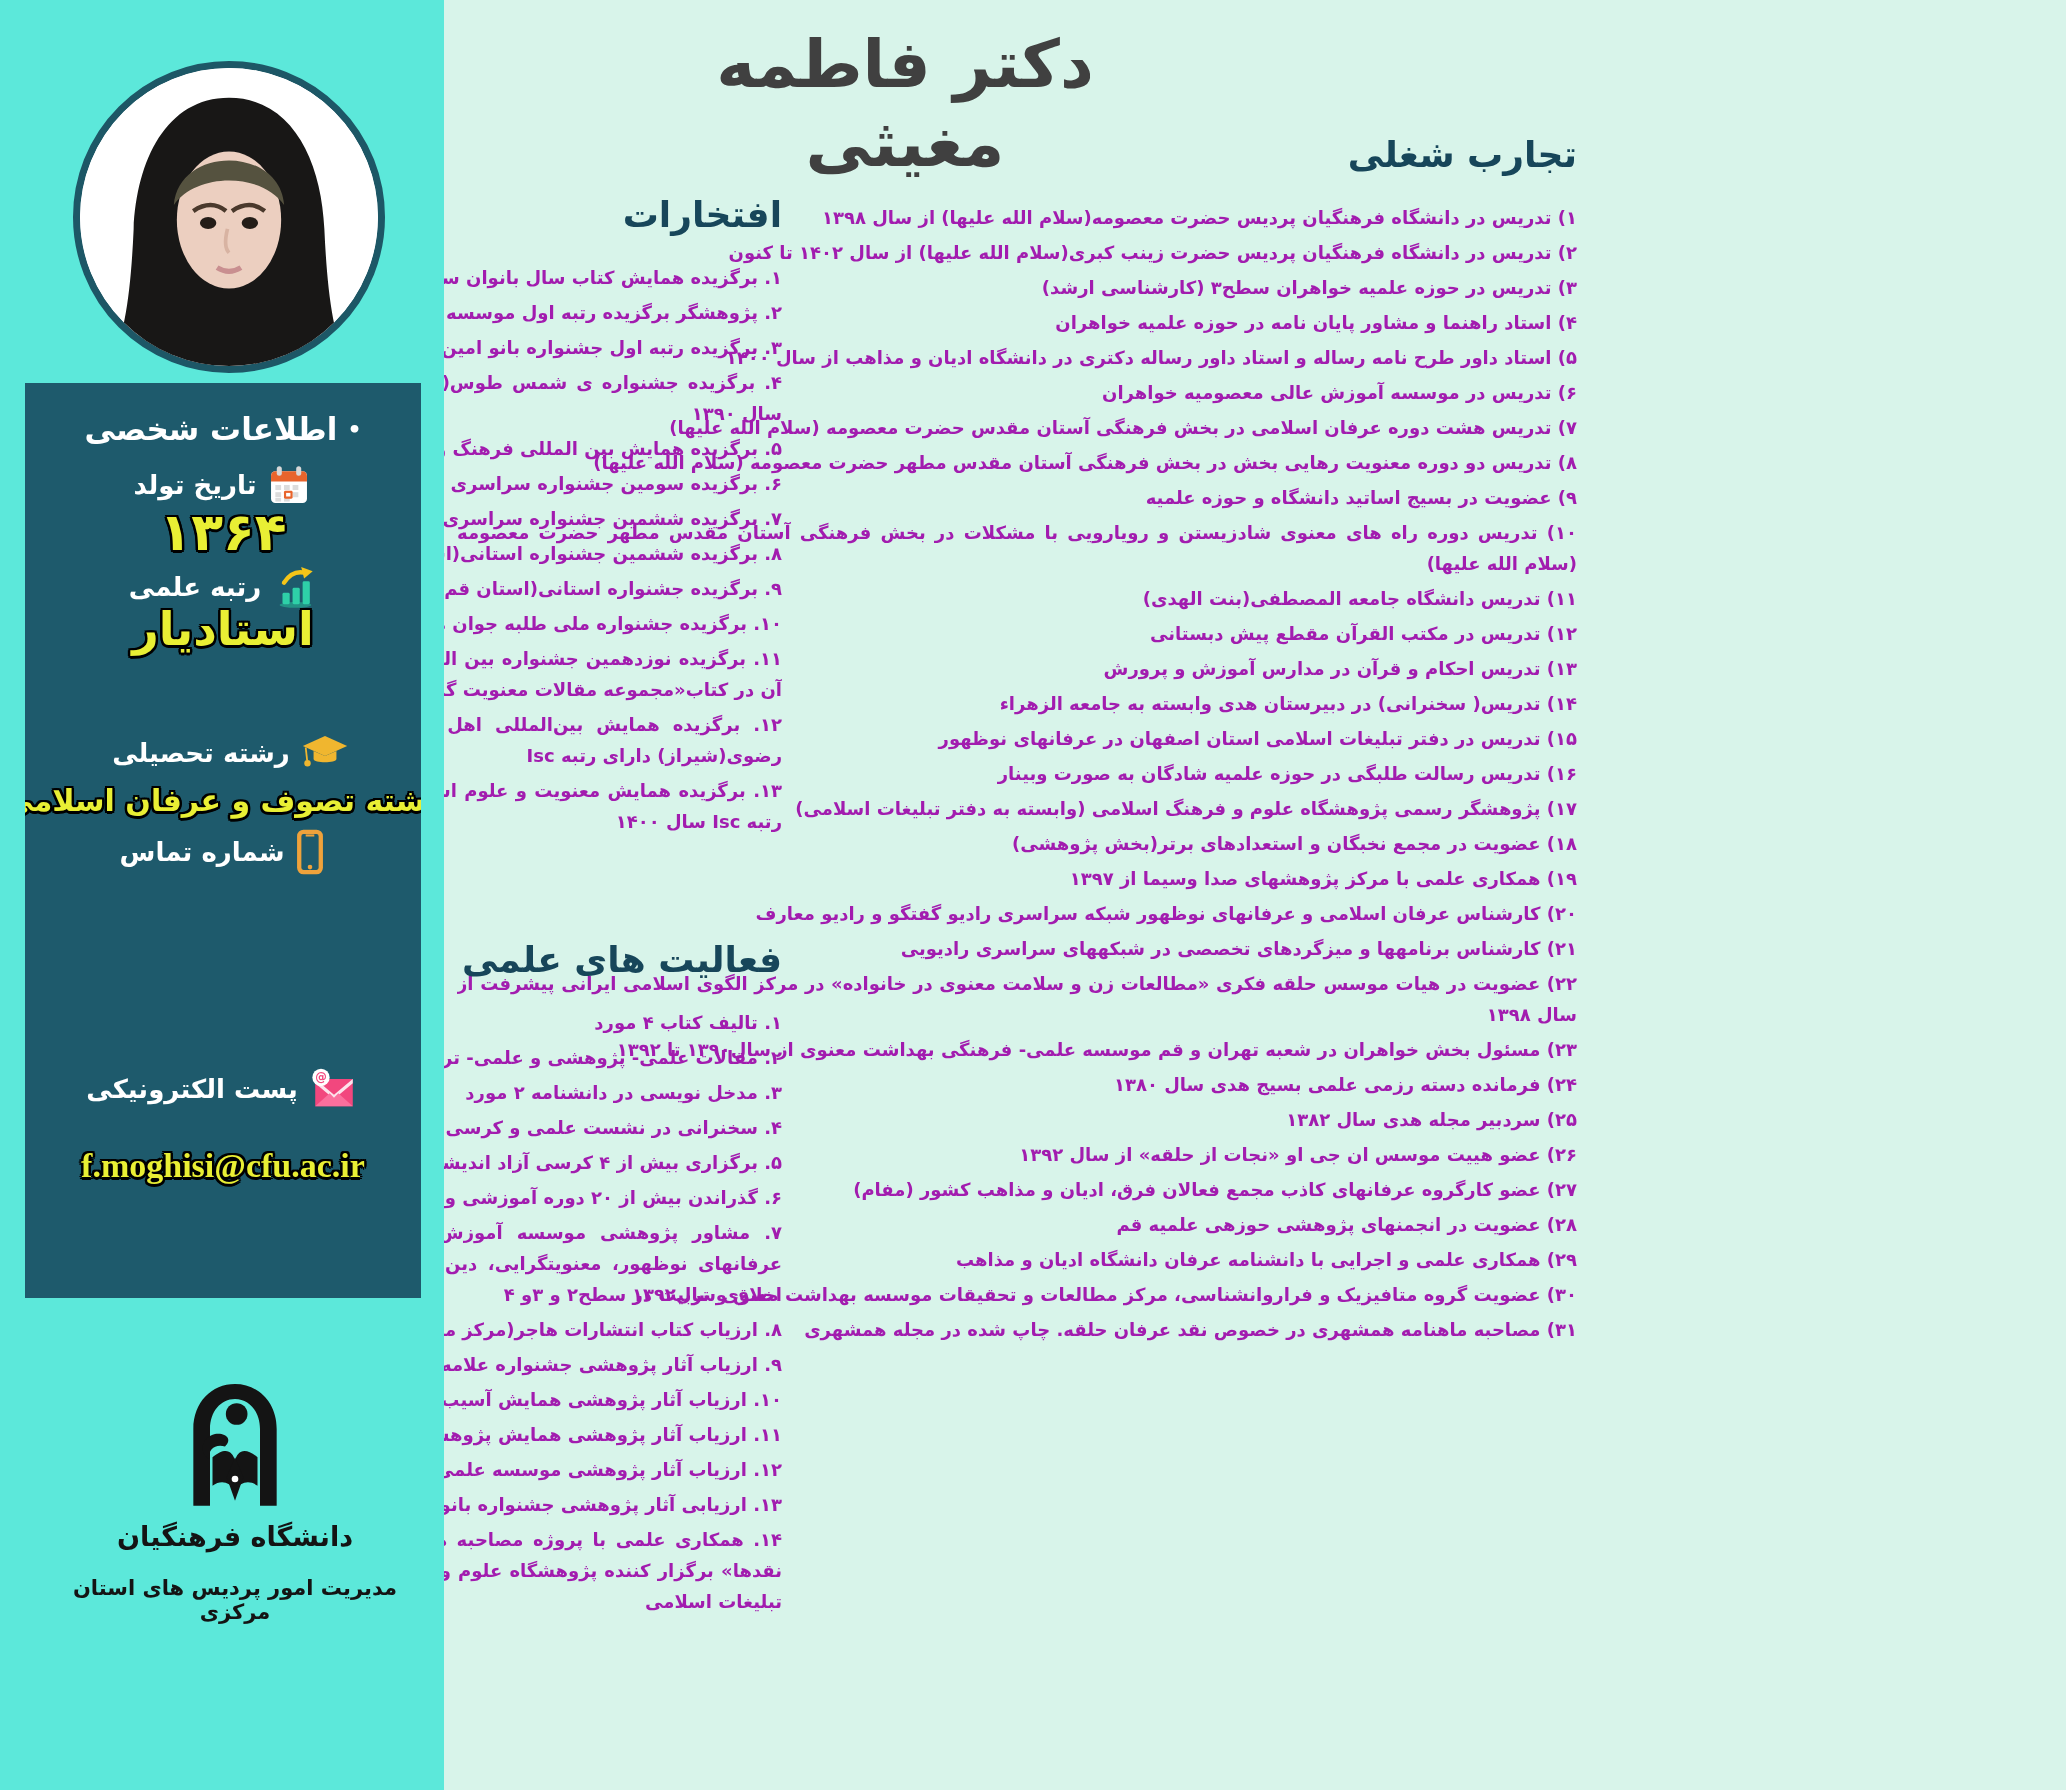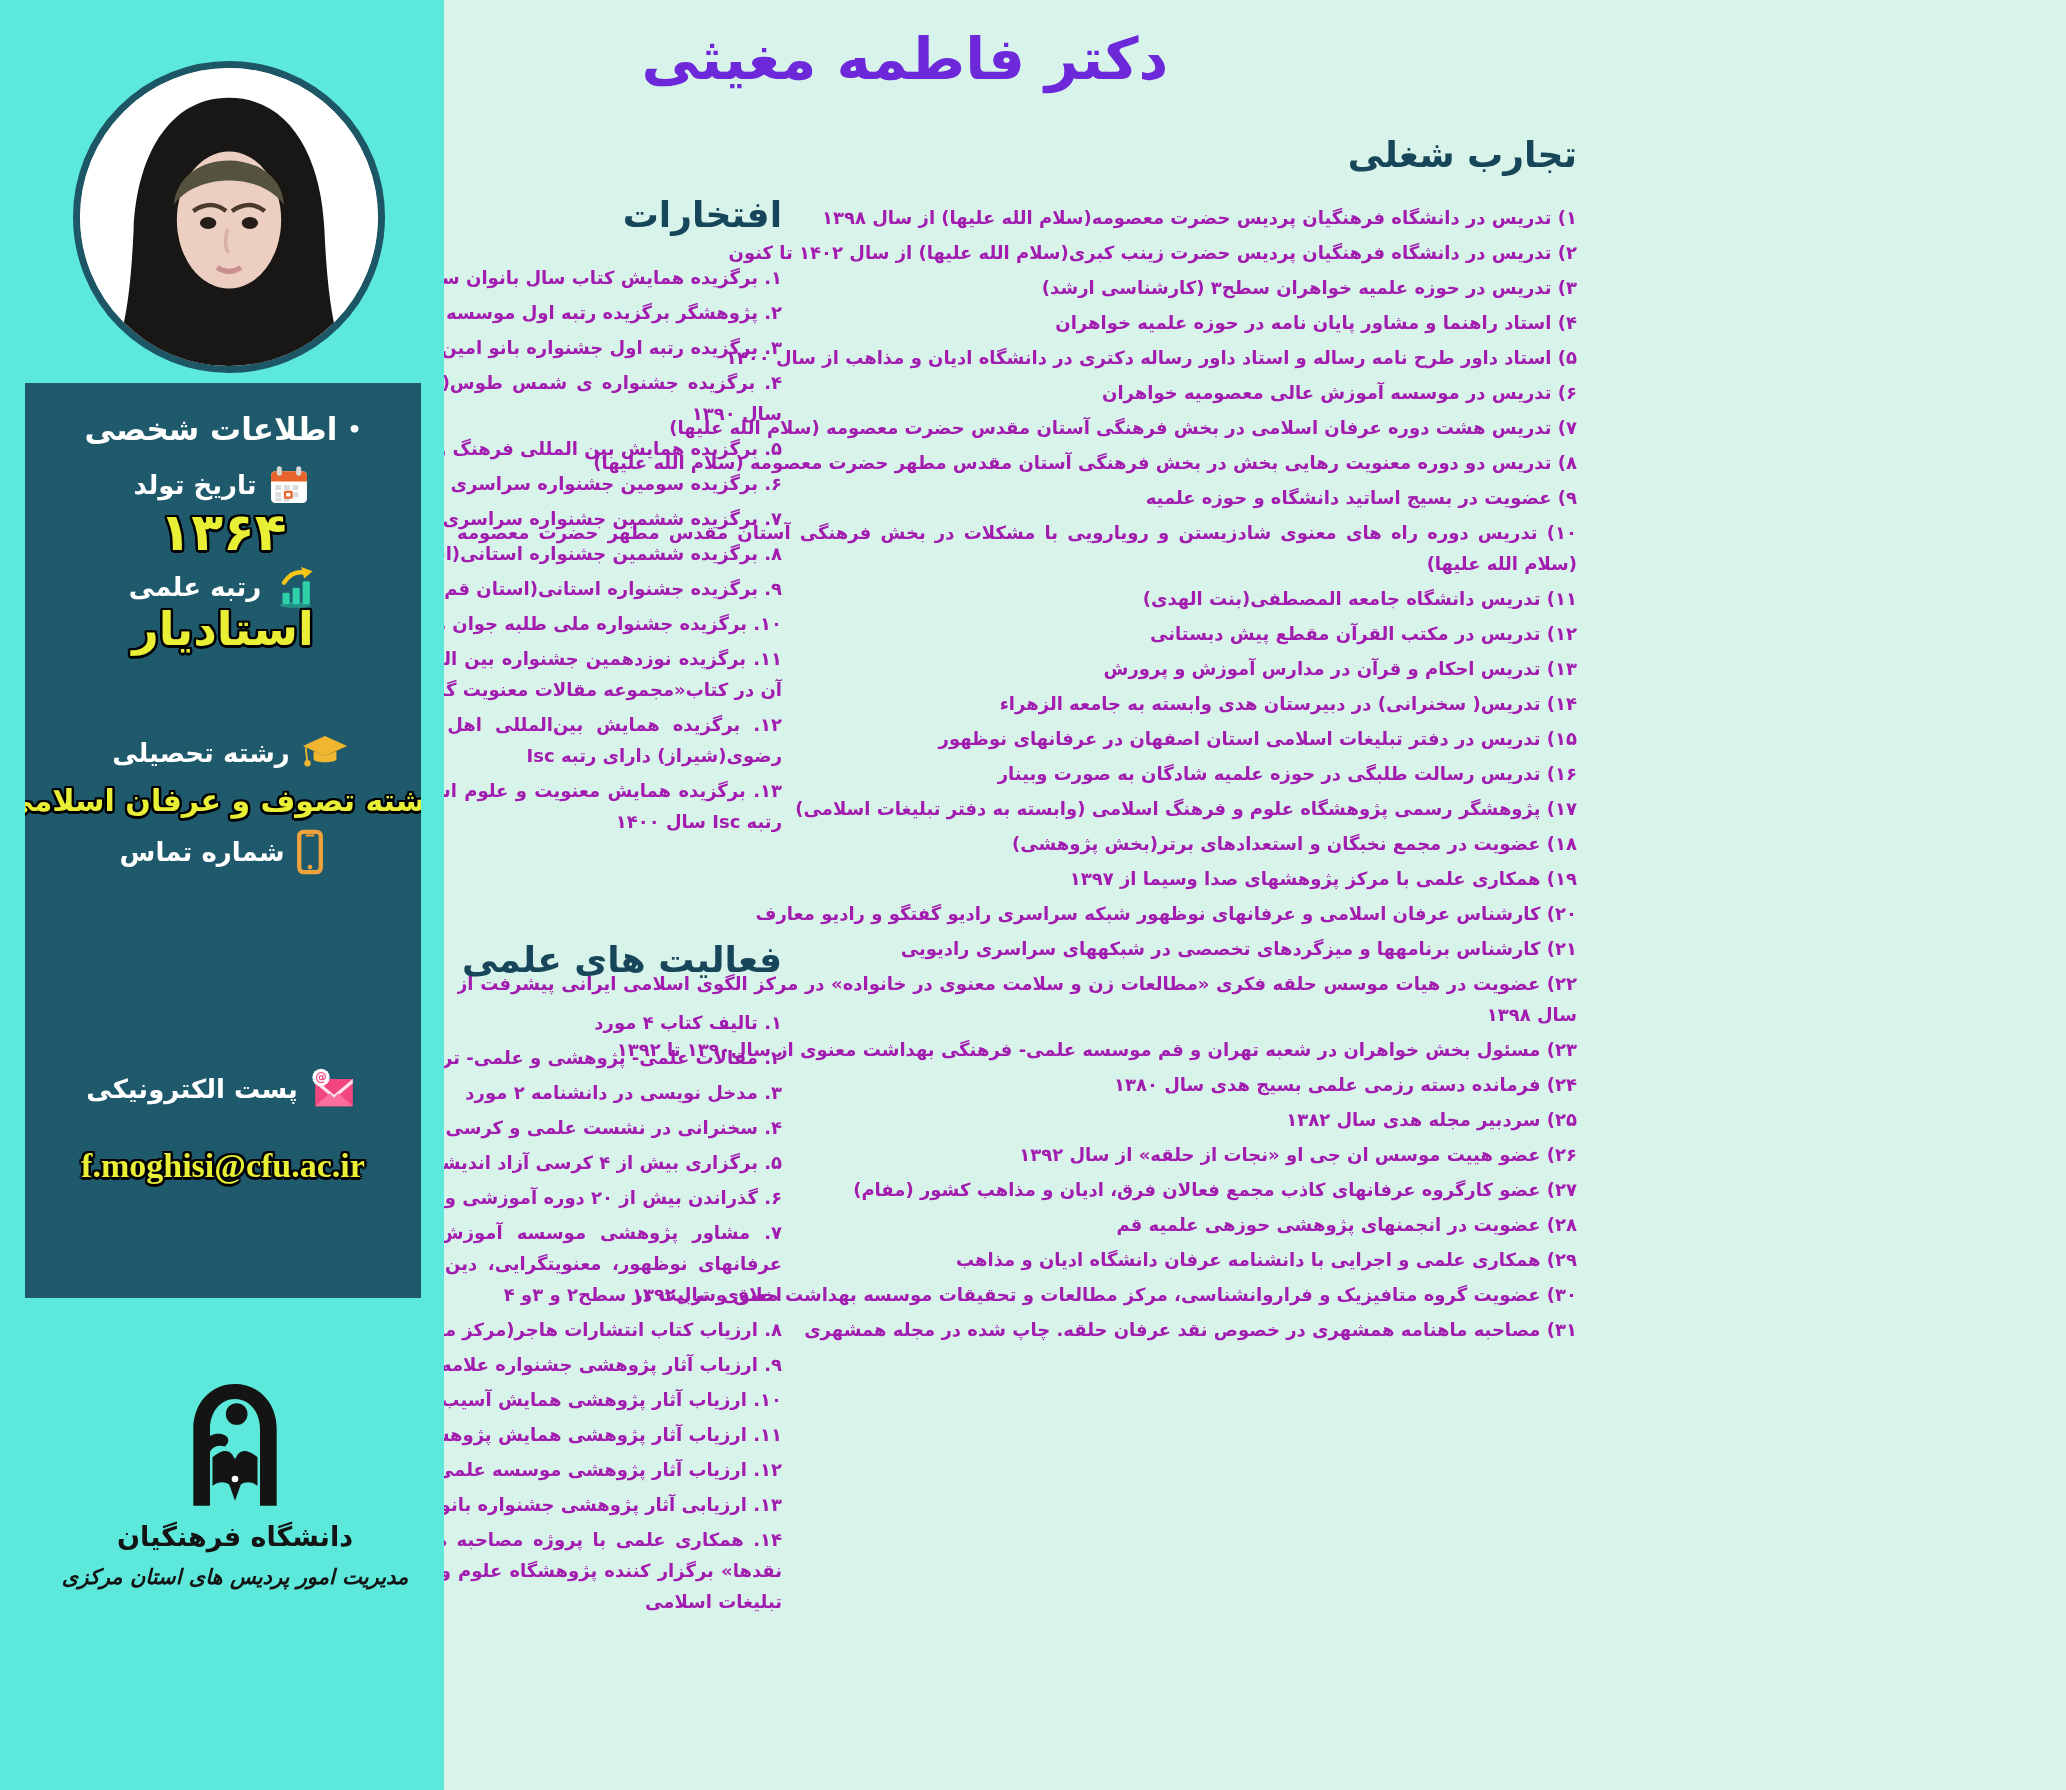--- a/index.html
+++ b/index.html
@@ -6,21 +6,21 @@
   body{
     width:2066px;height:1791px;position:relative;overflow:hidden;
     background:#d8f4ea;
     font-family:"DejaVu Sans", sans-serif;
     font-weight:bold;color:#101010;
   }
   .page{position:absolute;inset:0;direction:rtl;}
   
   .title{
     position:absolute;top:25px;left:635px;width:540px;
-    font-size:58px;line-height:1.2;color:#6d28d9;text-align:center;margin:0;
+    font-size:66px;line-height:1.2;color:#404040;text-align:center;margin:0;
     font-weight:bold;
   }
   
   .sec-head{display:flex;align-items:flex-start;flex-direction:column;}
   .sec-title{font-size:36px;color:#17465a;white-space:nowrap;}
   .sec-line{flex:1;height:4.5px;background:#1c5b6d;align-self:flex-end;margin:0 20px 9px 5px;border-radius:1px;}
   
   .item{
     margin:0 0 4px 0;font-size:18px;line-height:31px;
     text-align:justify;text-justify:inter-word;color:#a21caf;
@@ -57,21 +57,21 @@
   .v-birth{top:119px;font-size:52px;}
   .v-rank{top:219px;font-size:46px;}
   .v-field{top:400px;font-size:30px;white-space:nowrap;}
   .v-email{top:764px;font-size:34px;font-family:"Liberation Serif", serif;direction:ltr;}
   .bullet{font-size:22px;color:#fff;}
   .icon{flex:0 0 auto;display:inline-flex;}
   
   .logo-block{position:absolute;top:1364px;left:45px;width:380px;text-align:center;color:#141414;}
   .logo-block svg{display:block;margin:0 auto;}
   .logo-line1{font-size:27px;margin-top:7px;}
-  .logo-line2{font-size:21px;margin-top:13px;font-style:italic;}
+  .logo-line2{font-size:21px;margin-top:24px;}
 </style>
 </head>
 <body>
 
 <div class="page">
 
   <h1 class="title">دکتر فاطمه مغیثی</h1>
 
   <section class="col col-work">
     <div class="sec-head">

